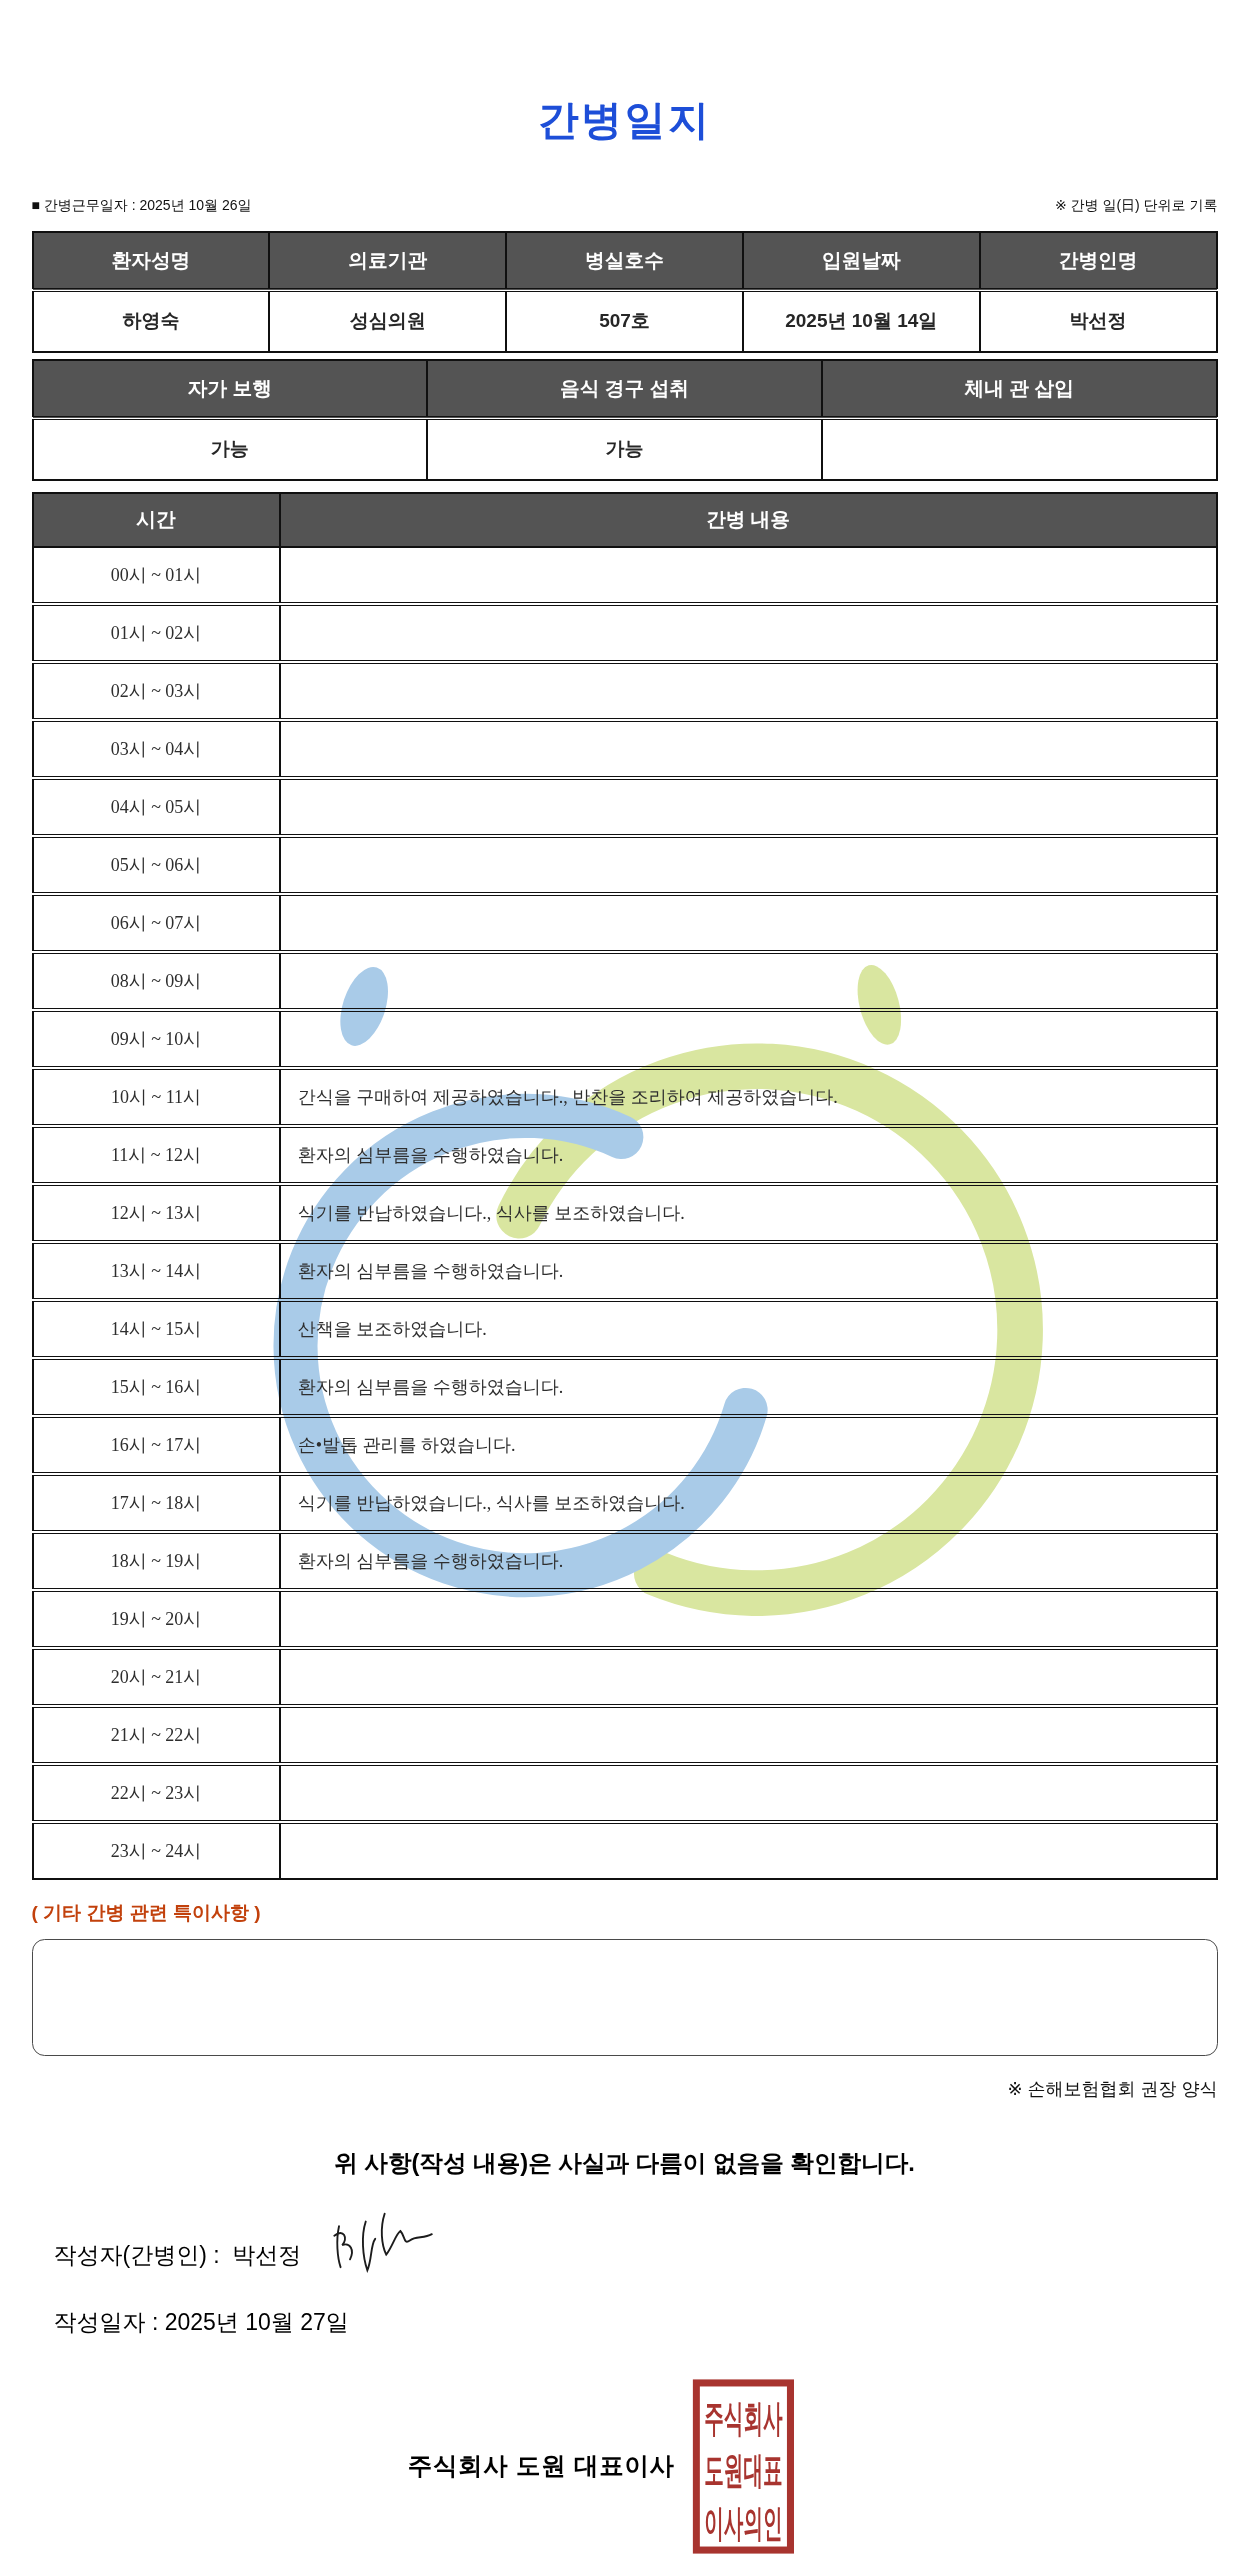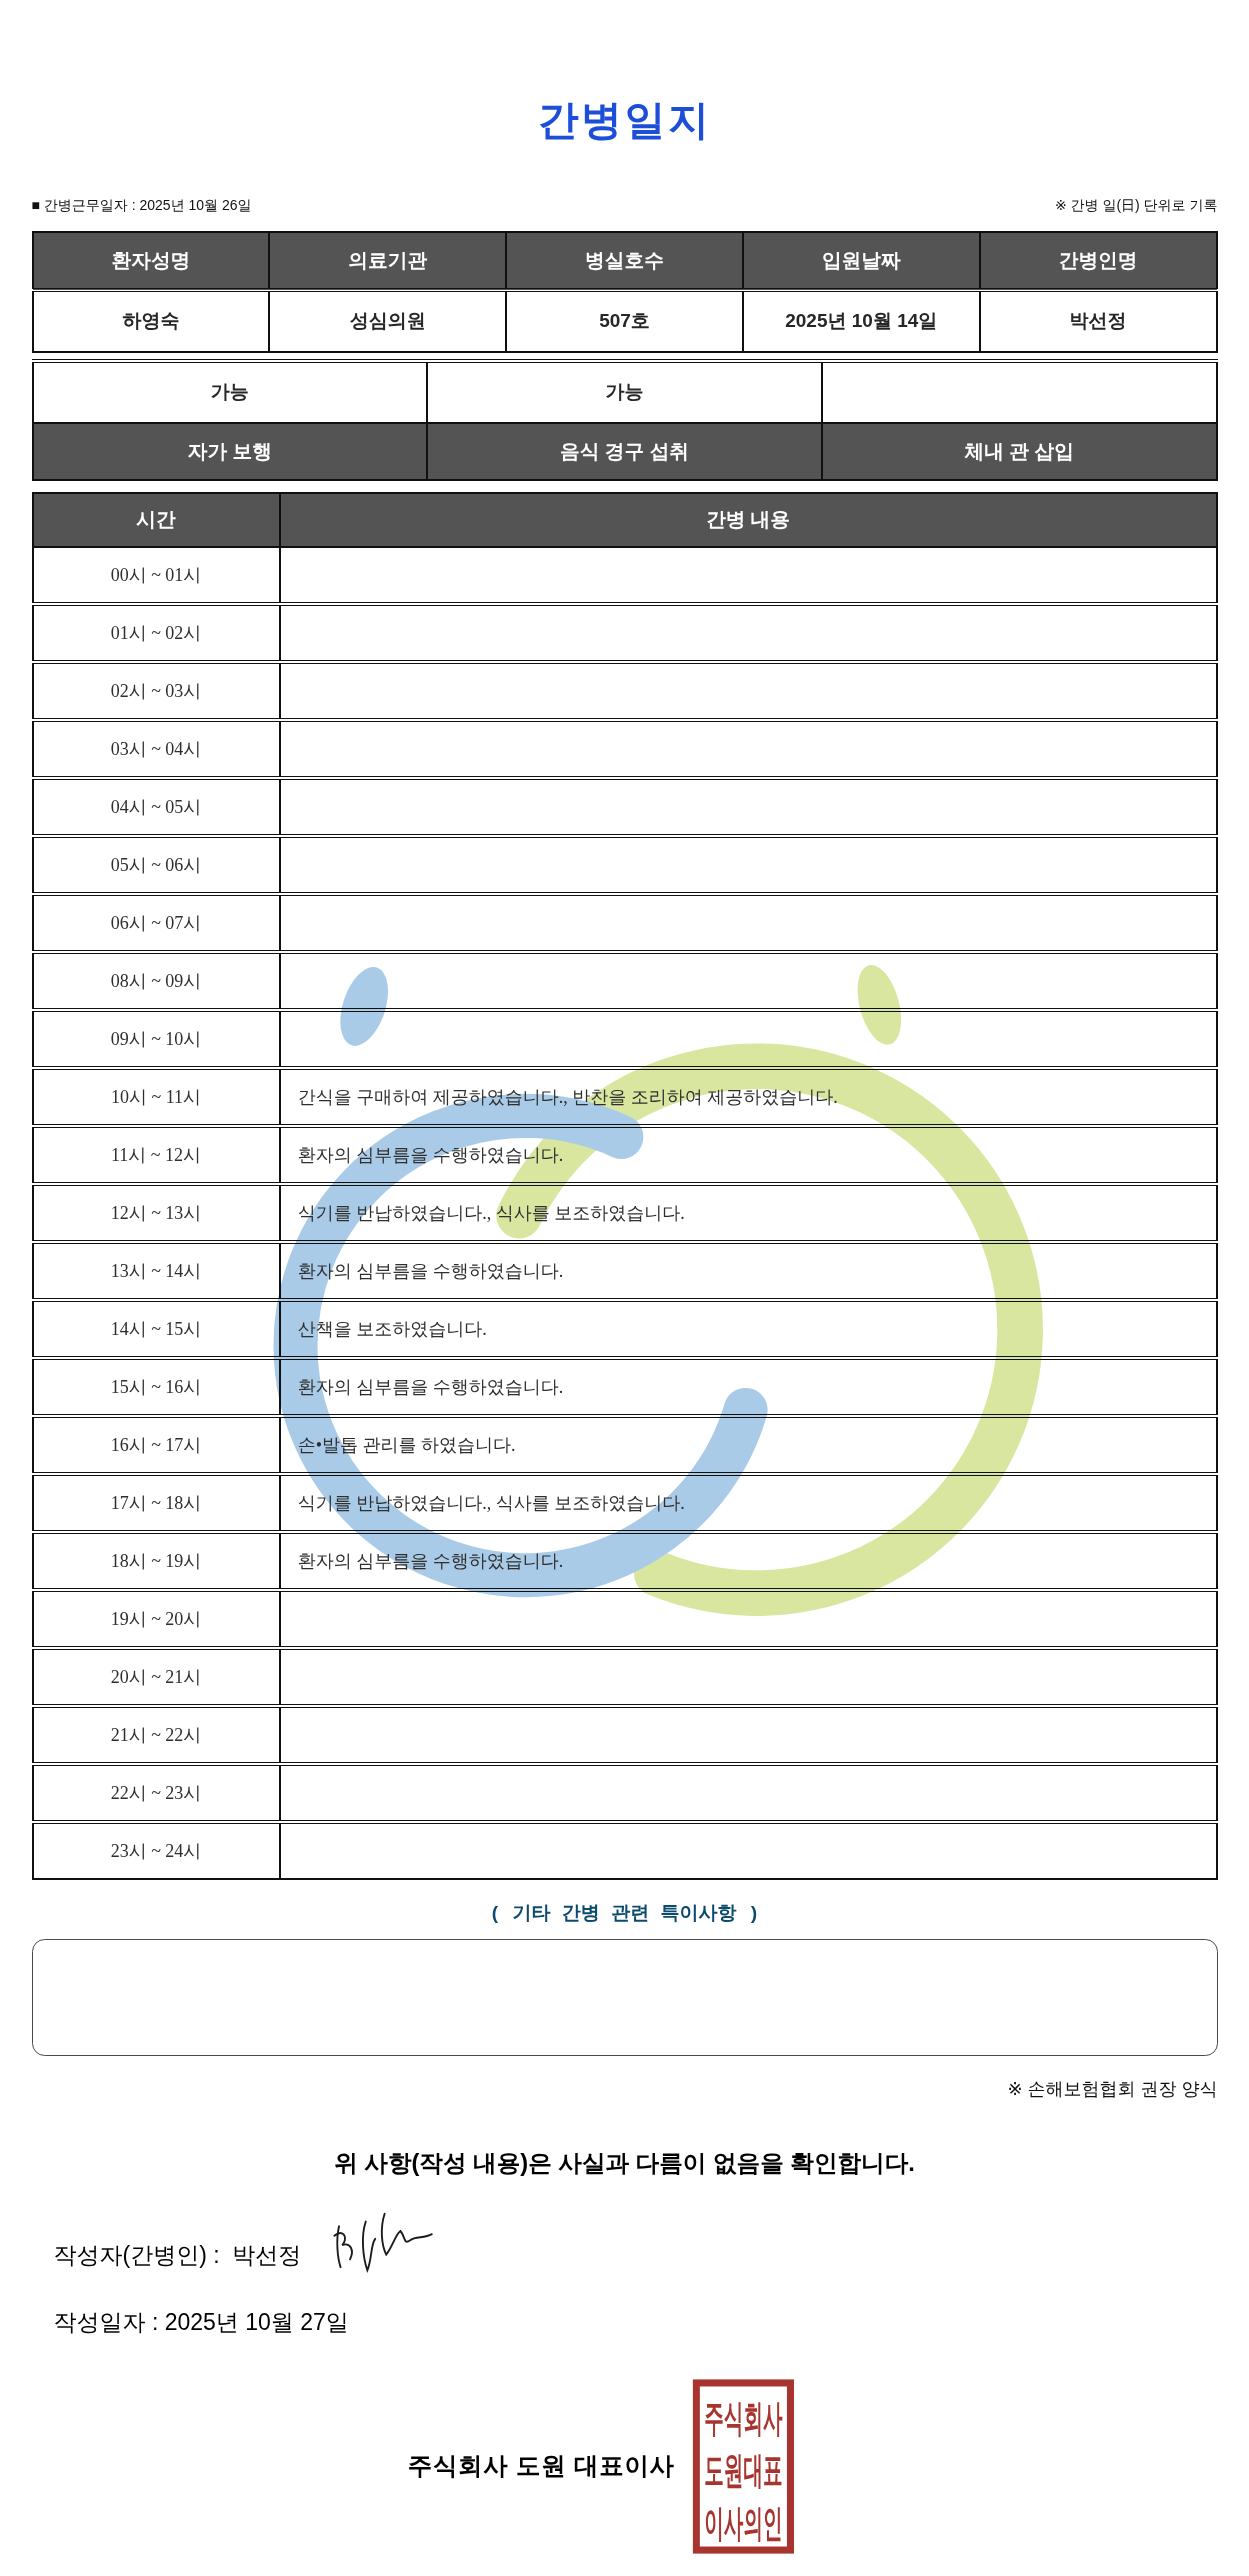--- a/index.html
+++ b/index.html
@@ -25,21 +25,21 @@
 
   table.log{width:100%;border-collapse:collapse;table-layout:fixed;margin-top:11px;font-family:Liberation Serif, serif;}
   table.log th{background:#545454;color:#fff;font-weight:bold;font-size:19.7px;
     height:52px;border:2.4px solid #101010;padding:0;}
   table.log td{height:52px;border-left:2.4px solid #101010;border-right:2.4px solid #101010;
     border-bottom:4.7px double #101010;font-size:18px;color:#2e2e2e;background:transparent;}
   table.log tr:last-child td{border-bottom:2.4px solid #101010;}
   td.time-cell{text-align:center;width:245px;}
   td.content-cell{text-align:left;padding-left:17.3px;}
 
-  .notes-label{margin-top:20.5px;text-align:center;font-size:19px;font-weight:bold;color:#0c4a6e;font-family:Liberation Mono, monospace;}
+  .notes-label{margin-top:20.5px;font-size:19px;font-weight:bold;color:#c2410c;}
   .notes-box{margin-top:12.6px;height:115px;border:1.6px solid #4a4a4a;border-radius:12.6px;background:transparent;}
   .form-note{margin-top:20.5px;text-align:right;font-size:18px;color:#111;}
 
   .confirm-line{margin-top:46px;text-align:center;font-size:23.6px;font-weight:bold;color:#000;}
 
   .sign-row{margin-top:52px;margin-left:22px;font-size:23px;color:#000;display:flex;align-items:center;}
   .sign-name{margin-left:12.6px;}
   .signature{margin-left:27px;margin-top:-27px;}
   .date-row{margin-top:27px;margin-left:22px;font-size:23px;color:#000;}
 
@@ -86,28 +86,28 @@
       <td>박선정</td>
     </tr>
   </tbody>
     </table>
 
   <div class="tbl-gap"></div>
 
   <table class="t">
     <tbody>
         <tr>
+      <th>자가 보행</th>
+      <th>음식 경구 섭취</th>
+      <th>체내 관 삽입</th>
+    </tr>
+    <tr>
       <td>가능</td>
       <td>가능</td>
       <td></td>
-    </tr>
-    <tr>
-      <th>자가 보행</th>
-      <th>음식 경구 섭취</th>
-      <th>체내 관 삽입</th>
     </tr>
   </tbody>
     </table>
 
   <table class="log">
     <tbody>
         <tr>
       <th style="width:245px;">시간</th>
       <th>간병 내용</th>
     </tr>

